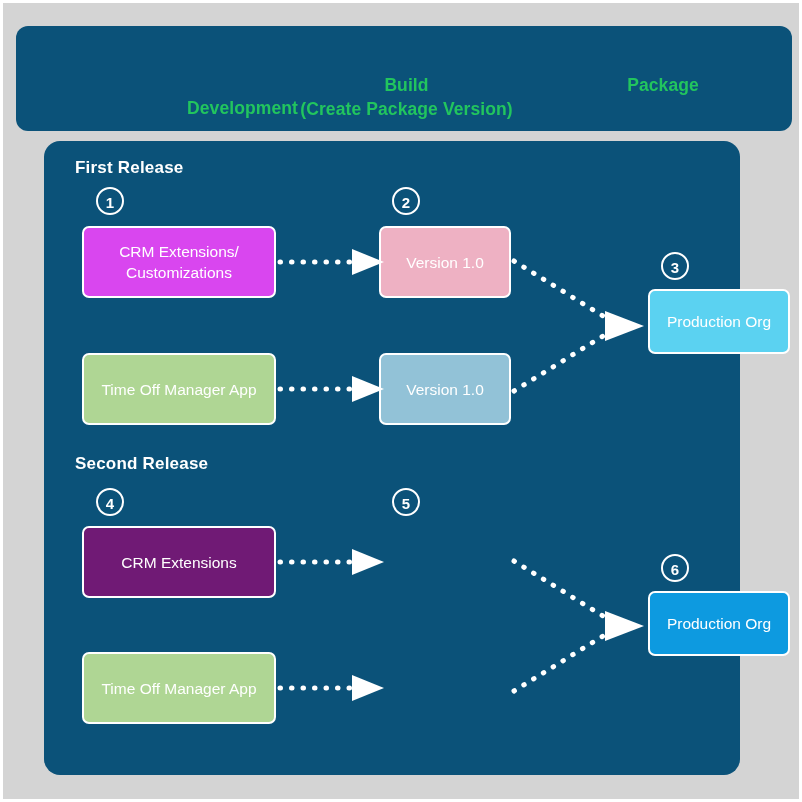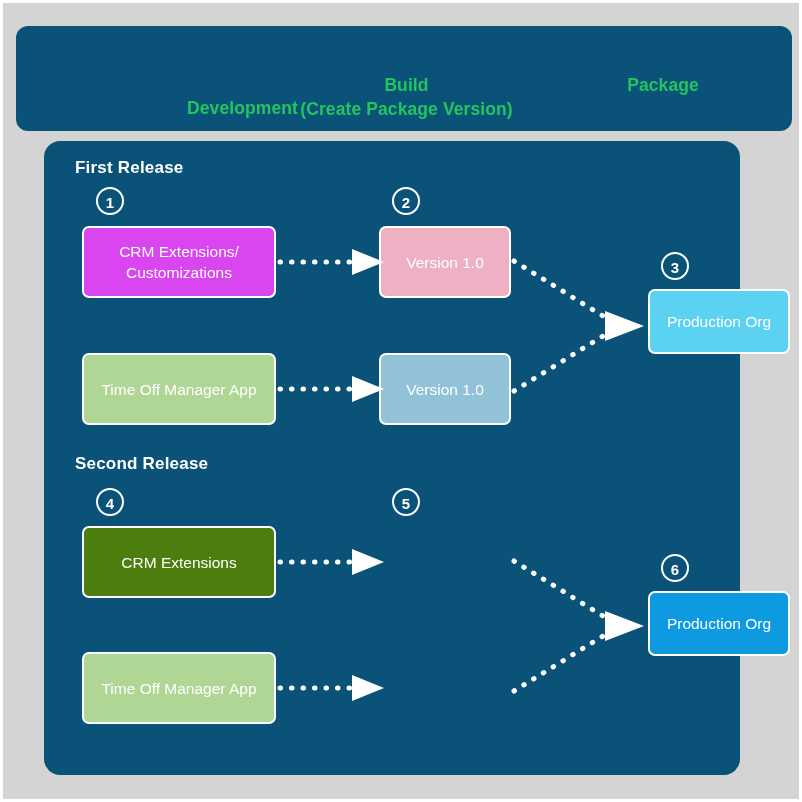--- a/index.html
+++ b/index.html
@@ -167,21 +167,21 @@
         <polygon points="94,60 133,75 94,90" fill="#ffffff"></polygon>
       </svg>
     </div>
 
     <div class="section-title" id="title-second">Second Release</div>
 
     <div class="badge" style="left:52px; top:347px;">4</div>
     <div class="badge" style="left:348px; top:347px;">5</div>
     <div class="badge" style="left:617px; top:413px;">6</div>
 
-    <div class="node" style="left:38px; top:385px; width:194px; height:72px; background:#4d7c0f;">CRM Extensions</div>
+    <div class="node" style="left:38px; top:385px; width:194px; height:72px; background:#701a75;">CRM Extensions</div>
 
     <div class="node" style="left:38px; top:511px; width:194px; height:72px; background:#afd694;">Time Off Manager App</div>
 
 
 
     <div class="node" style="left:604px; top:450px; width:142px; height:65px; background:#0d9ae0;">Production Org</div>
 
     <div class="conn" style="left:232px; top:406px; width:110px; height:32px;">
       <svg width="110" height="32" viewBox="0 0 110 32">
         <line x1="4" y1="15" x2="74" y2="15" stroke="#ffffff" stroke-width="5" stroke-linecap="round" stroke-dasharray="0.5 11"></line>

